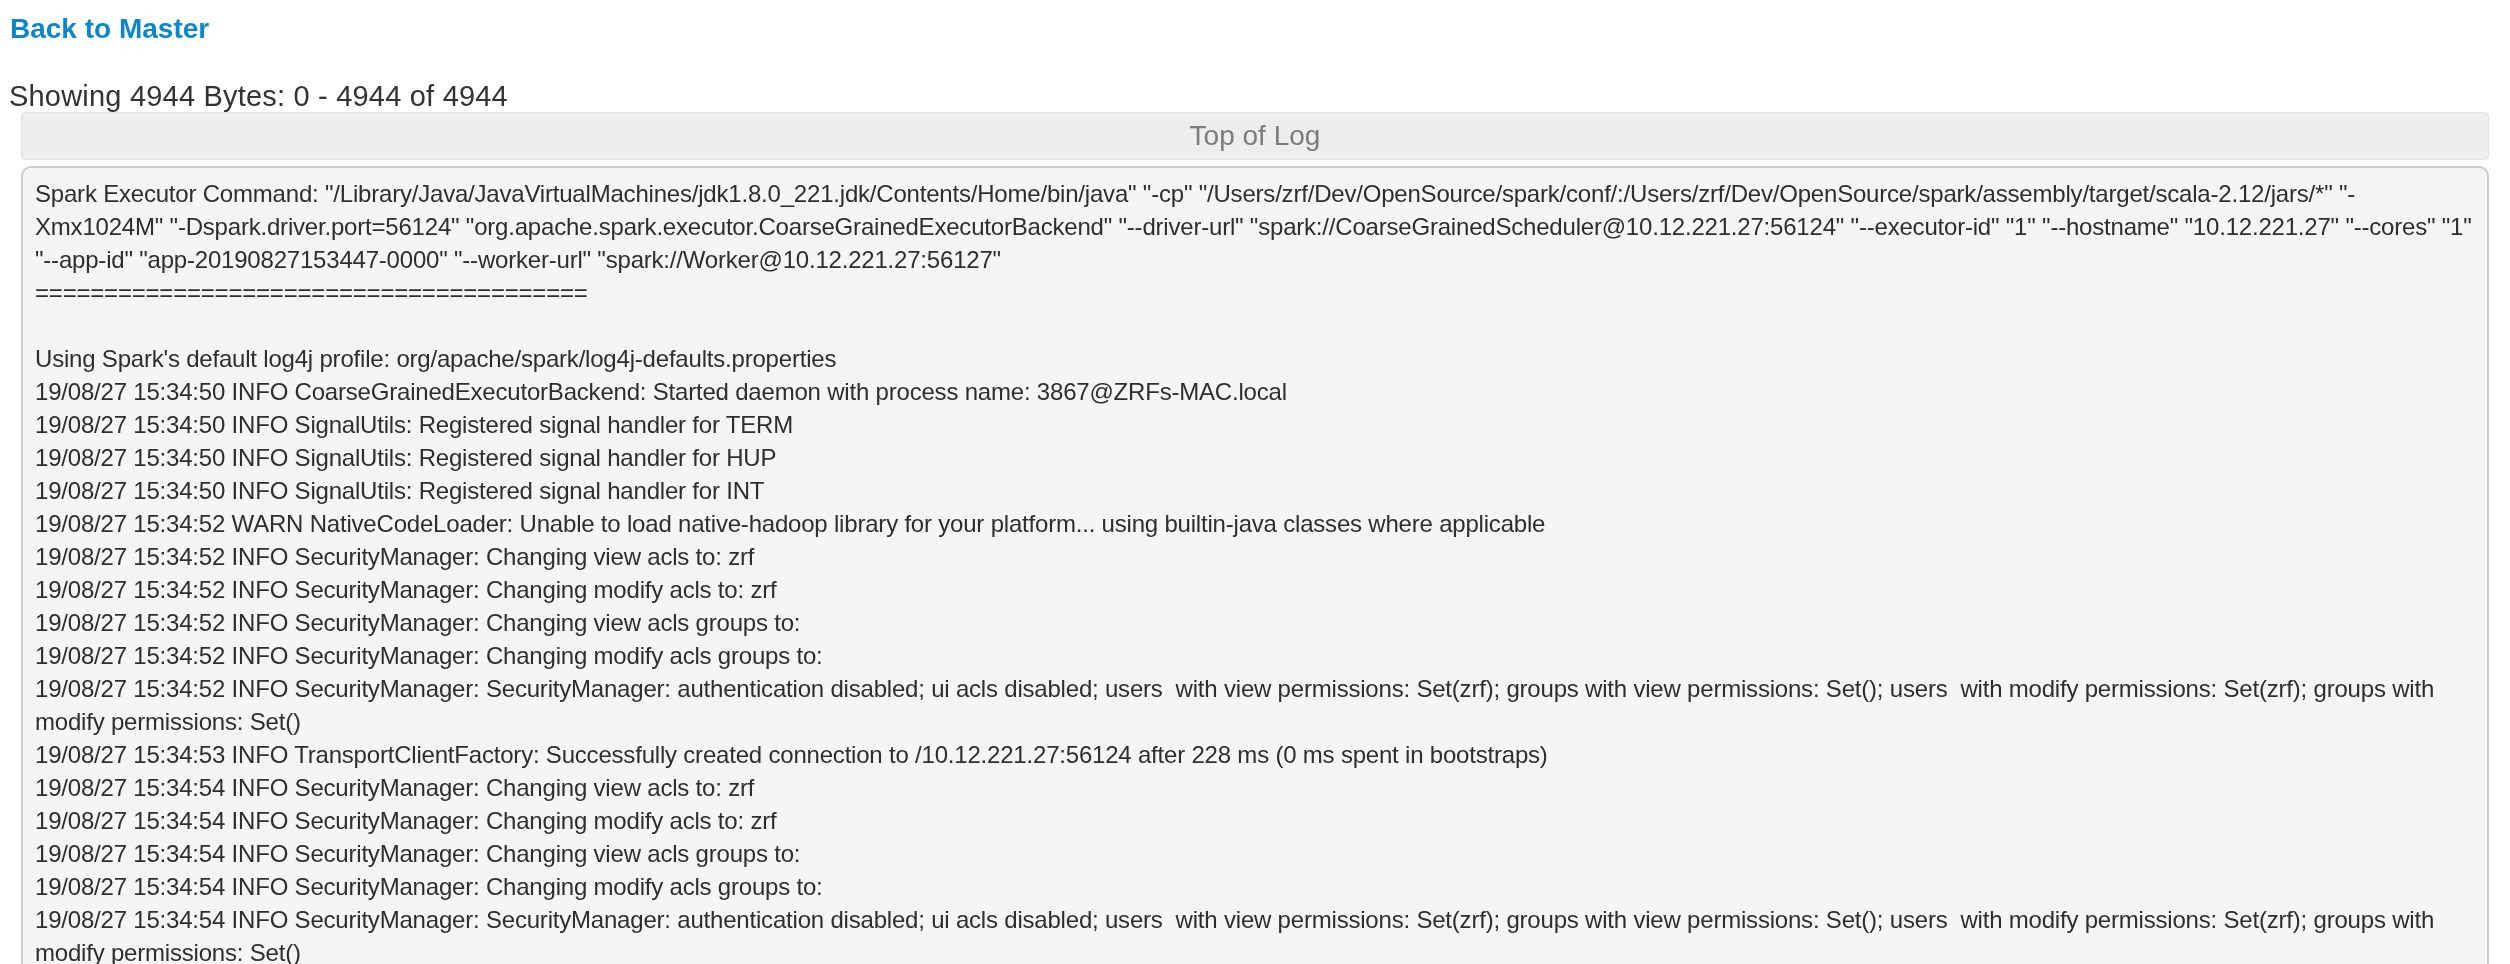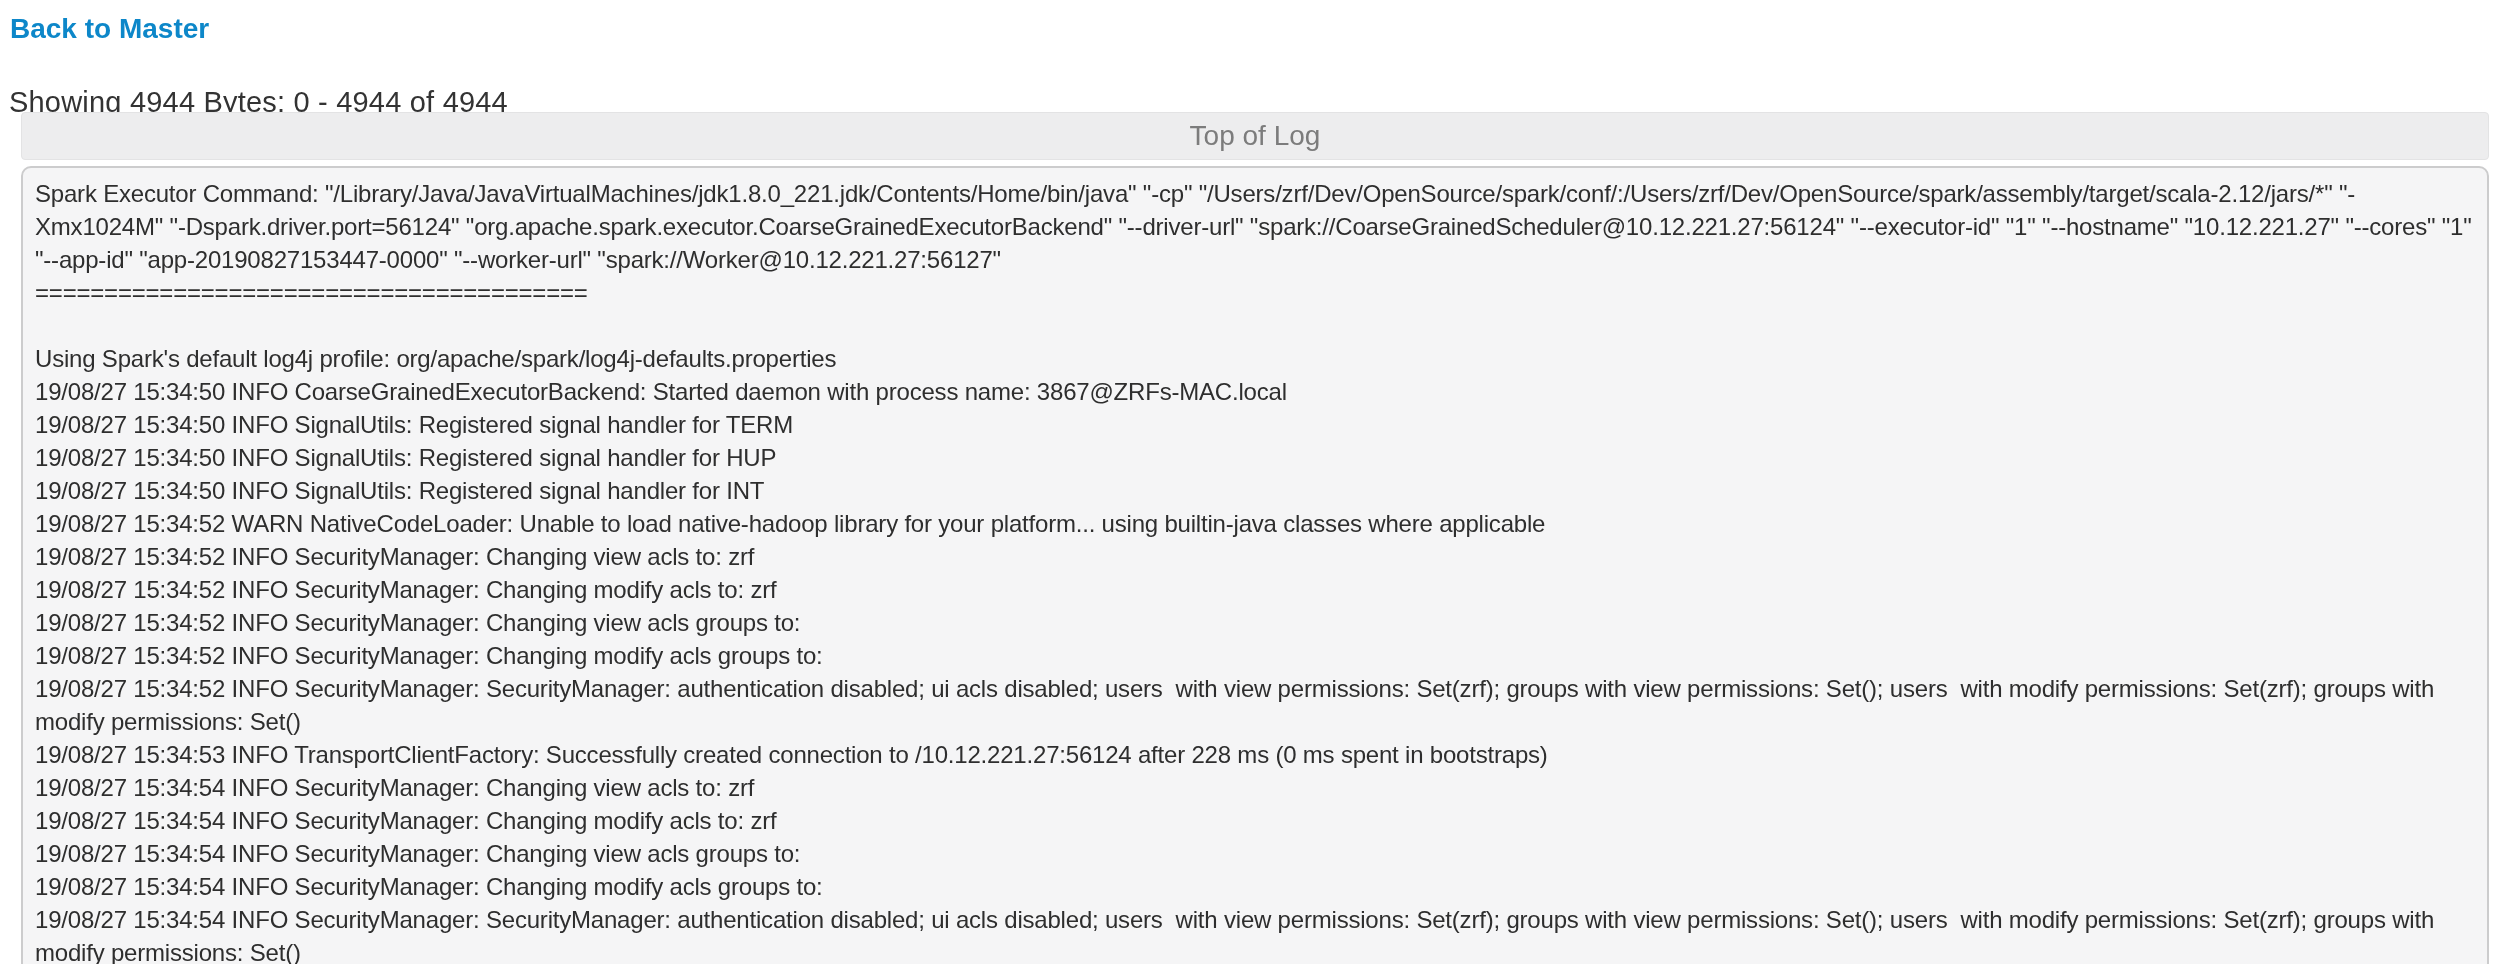--- a/index.html
+++ b/index.html
@@ -31,21 +31,21 @@
     font-size: 28px;
     font-weight: 600;
     color: var(--link);
     text-decoration: none;
     cursor: pointer;
   }
 
   .byte-range {
     position: absolute;
     left: 9px;
-    top: 86px;
+    top: 80px;
     font-size: 29px;
     font-weight: 400;
     color: var(--heading_text);
     letter-spacing: 0.2px;
   }
 
   .log-marker {
     position: absolute;
     left: 21px;
     right: 21px;

